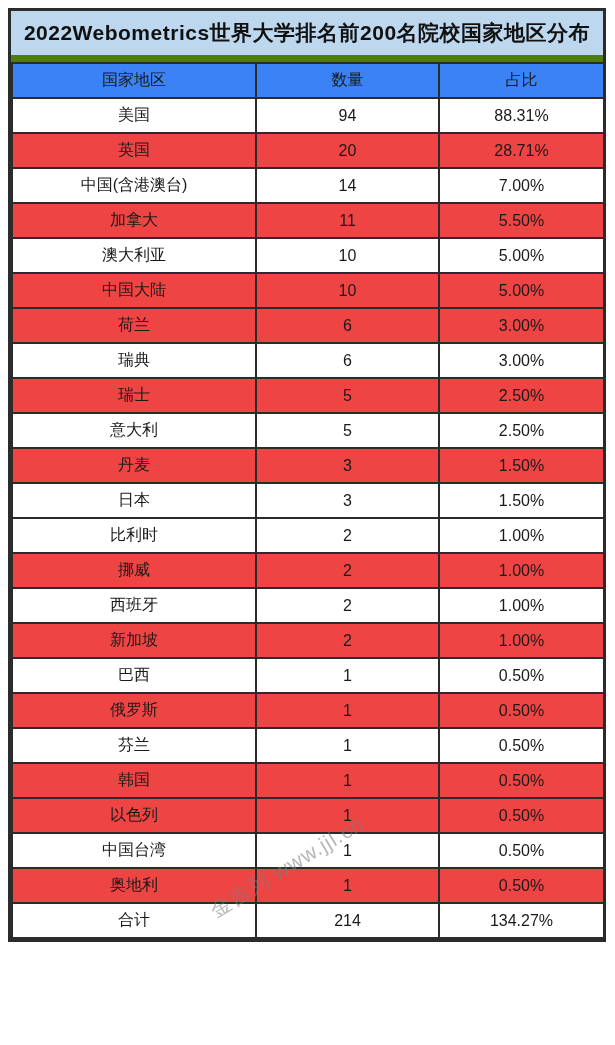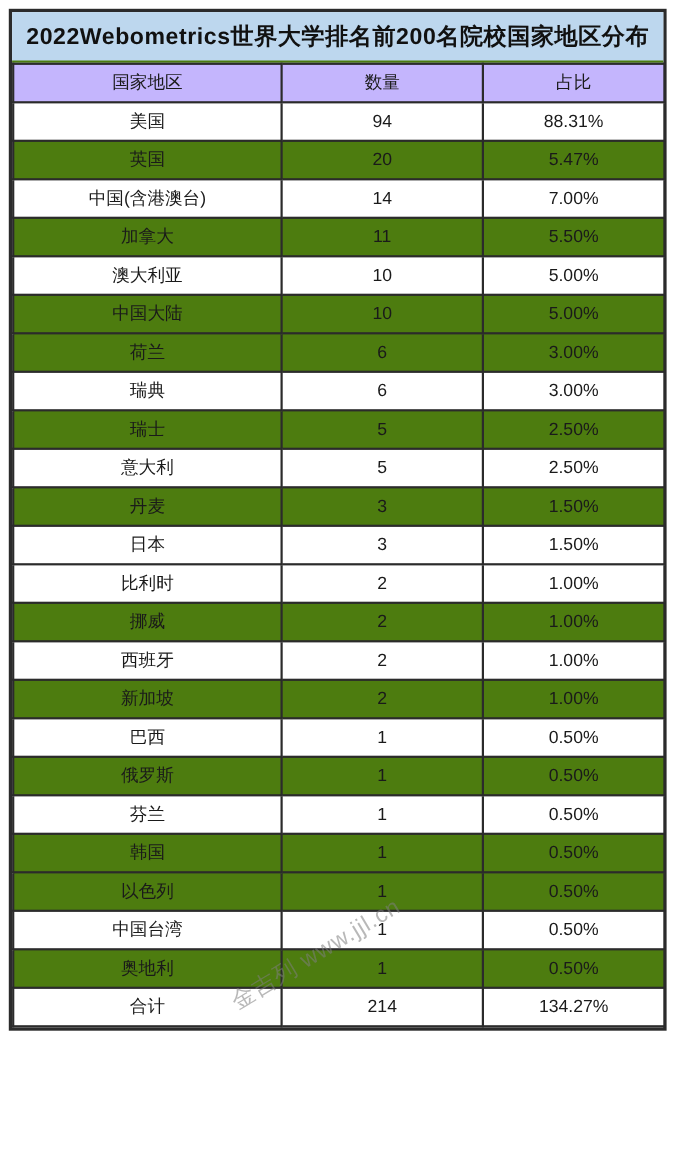--- a/index.html
+++ b/index.html
@@ -18,21 +18,21 @@
     position: absolute;
     left: 8px; top: 8px;
     width: 598px;
     border: 3px solid #2b2b2b;
     box-sizing: border-box;
     background: #ffffff;
   }
   .title {
     height: 44px;
     background: #BDD7EE;
-    border-bottom: 2px solid #4d7c0f;
+    border-bottom: 7px solid #4d7c0f;
     display: flex; align-items: center; justify-content: center;
     font-size: 21px; font-weight: bold; color: #111111;
     letter-spacing: 0.5px;
   }
   table {
     border-collapse: collapse;
     width: 100%;
     table-layout: fixed;
   }
   col.c1 { width: 244px; }
@@ -42,22 +42,22 @@
     border: 2px solid #2b2b2b;
     height: 33px;
     text-align: center;
     vertical-align: middle;
     font-size: 16px;
     font-weight: normal;
     color: #1a1a1a;
     padding: 0;
     background: #ffffff;
   }
-  thead th { background: #c4b5fd; }
-  tr.alt td { background: #4d7c0f; }
+  thead th { background: #3b82f6; }
+  tr.alt td { background: #ef4444; }
   .watermark {
     position: absolute;
     left: 212px; top: 898px;
     transform: rotate(-31deg);
     transform-origin: left center;
     font-size: 21px;
     color: rgba(125, 125, 125, 0.55);
     white-space: nowrap;
     pointer-events: none;
     z-index: 5;
@@ -85,21 +85,21 @@
       </thead>
       <tbody id="tbody">
           <tr>
             <td>美国</td>
             <td>94</td>
             <td>88.31%</td>
           </tr>
           <tr class="alt">
             <td>英国</td>
             <td>20</td>
-            <td>5.47%</td>
+            <td>28.71%</td>
           </tr>
           <tr>
             <td>中国(含港澳台)</td>
             <td>14</td>
             <td>7.00%</td>
           </tr>
           <tr class="alt">
             <td>加拿大</td>
             <td>11</td>
             <td>5.50%</td>

